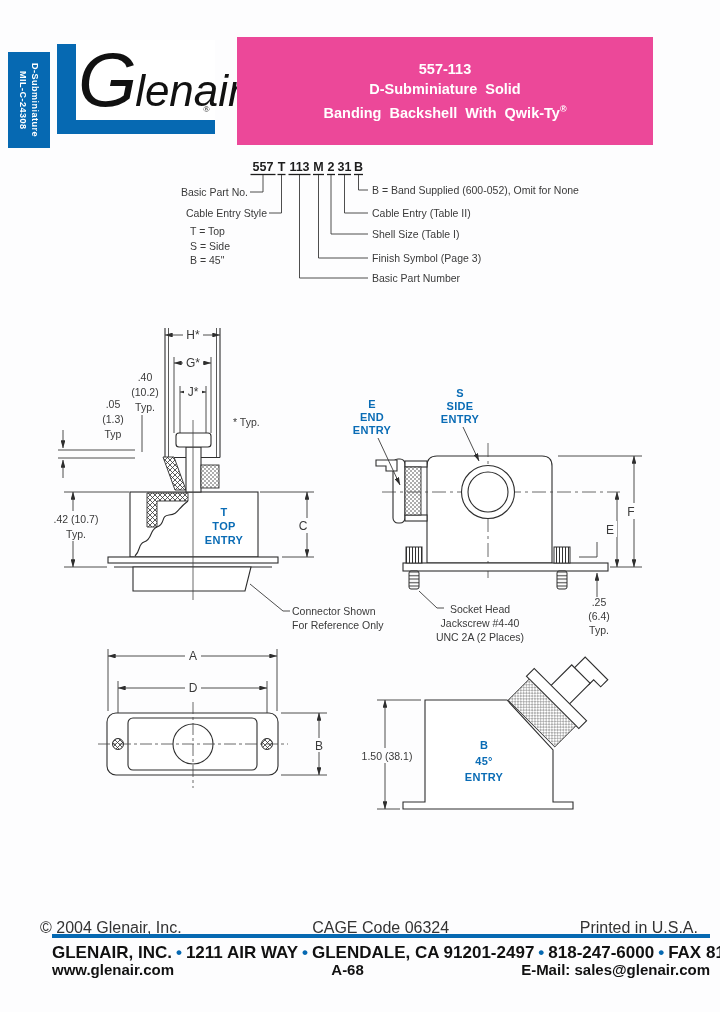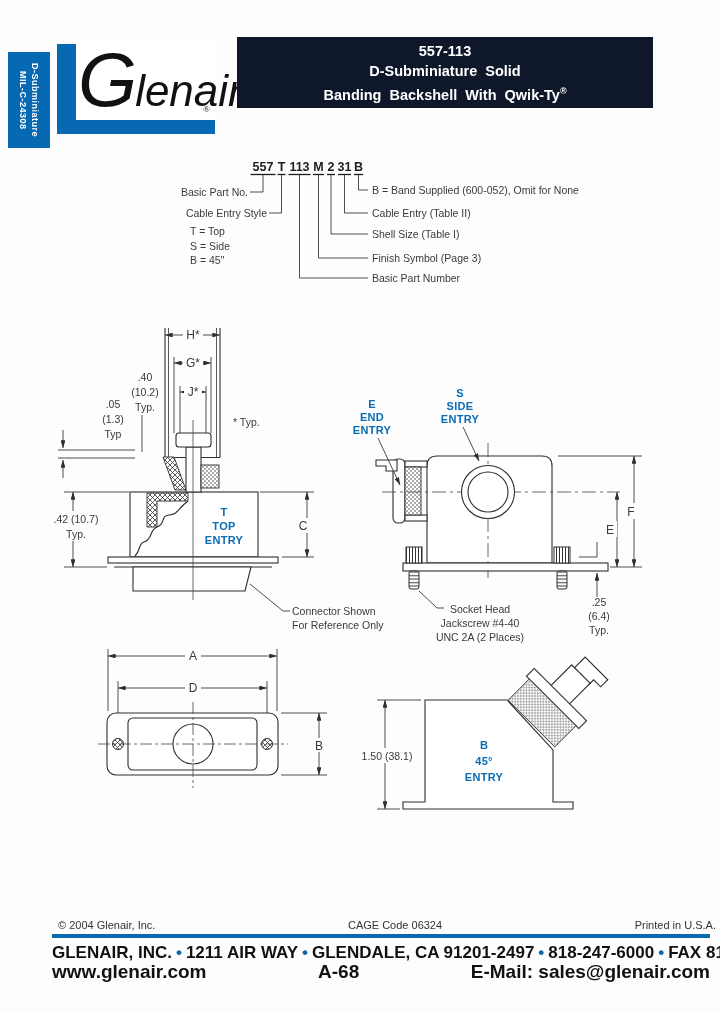--- a/index.html
+++ b/index.html
@@ -12,34 +12,34 @@
             display:flex;flex-direction:row;align-items:center;justify-content:center;gap:2px;}
   .side-tab span{writing-mode:vertical-rl;text-orientation:sideways;
             color:#fff;font-weight:bold;font-size:9px;letter-spacing:.5px;white-space:nowrap;}
   .logo-blue{left:57px;top:44px;width:158px;height:90px;background:#0669b2;}
   .logo-white{left:76px;top:40px;width:139px;height:80px;background:#fff;}
   .logo-text{left:78px;top:38px;width:140px;height:90px;color:#111;
              font-family:Liberation Sans, sans-serif;font-style:italic;font-size:44px;
              line-height:84px;white-space:nowrap;}
   .logo-text .g{font-size:76px;letter-spacing:-2px;}
   .logo-reg{left:203px;top:104px;font-size:9px;color:#111;font-family:"Liberation Serif",serif;}
-  .title-box{left:237px;top:37px;width:416px;height:71px;background:#0f172a;color:#fff;
+  .title-box{left:237px;top:37px;width:416px;height:108px;background:#ec4899;color:#fff;
              display:flex;flex-direction:column;align-items:center;justify-content:center;
              font-weight:bold;font-size:14.5px;line-height:20px;word-spacing:4px;text-align:center;}
   .title-box .reg{font-size:9px;vertical-align:super;word-spacing:0;}
 
   
-  .foot-row1{left:58px;top:919px;width:658px;display:flex;justify-content:space-between;
-             font-size:11px;color:#333;}
+  .foot-row1{left:40px;top:919px;width:658px;display:flex;justify-content:space-between;
+             font-size:16px;color:#333;}
   .foot-rule{left:52px;top:934px;width:658px;height:4px;background:#0669b2;}
   .foot-row2{left:52px;top:943px;width:658px;text-align:center;font-weight:bold;
              font-size:17px;color:#111;white-space:nowrap;}
   .foot-row2 .bullet{color:#0669b2;padding:0 4px;}
   .foot-row3{left:52px;top:961px;width:658px;display:flex;justify-content:space-between;
-             font-weight:bold;font-size:19px;color:#111;}
+             font-weight:bold;font-size:15px;color:#111;}
 
   
   svg{position:absolute;left:0;top:0;}
   svg text{font-family:"Liberation Sans",sans-serif;}
   .lbl{font-size:10.5px;fill:#3a3a3a;}
   .dim{font-size:12px;fill:#3a3a3a;}
   .code{font-size:12.5px;font-weight:bold;fill:#1d1d1d;}
   .blue{font-size:11px;font-weight:bold;fill:#0a6cb5;letter-spacing:.3px;}
   .ln{stroke:#2e2e2e;stroke-width:1.1;fill:none;}
   .thin{stroke:#3a3a3a;stroke-width:.9;fill:none;}

